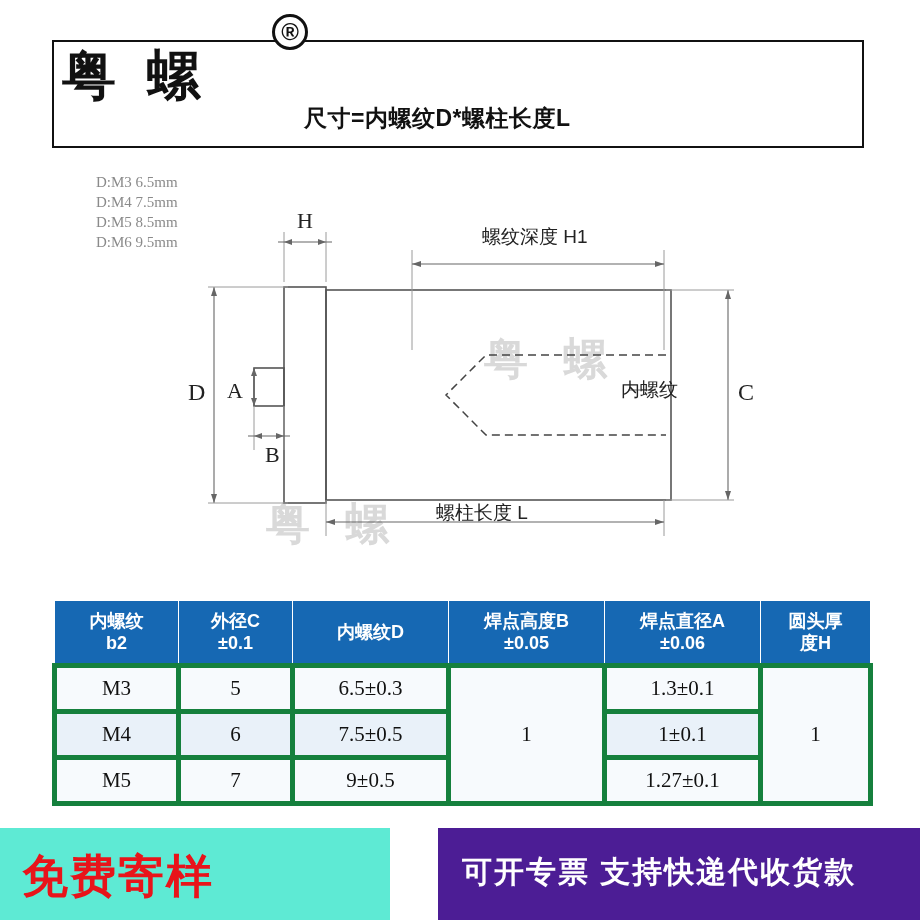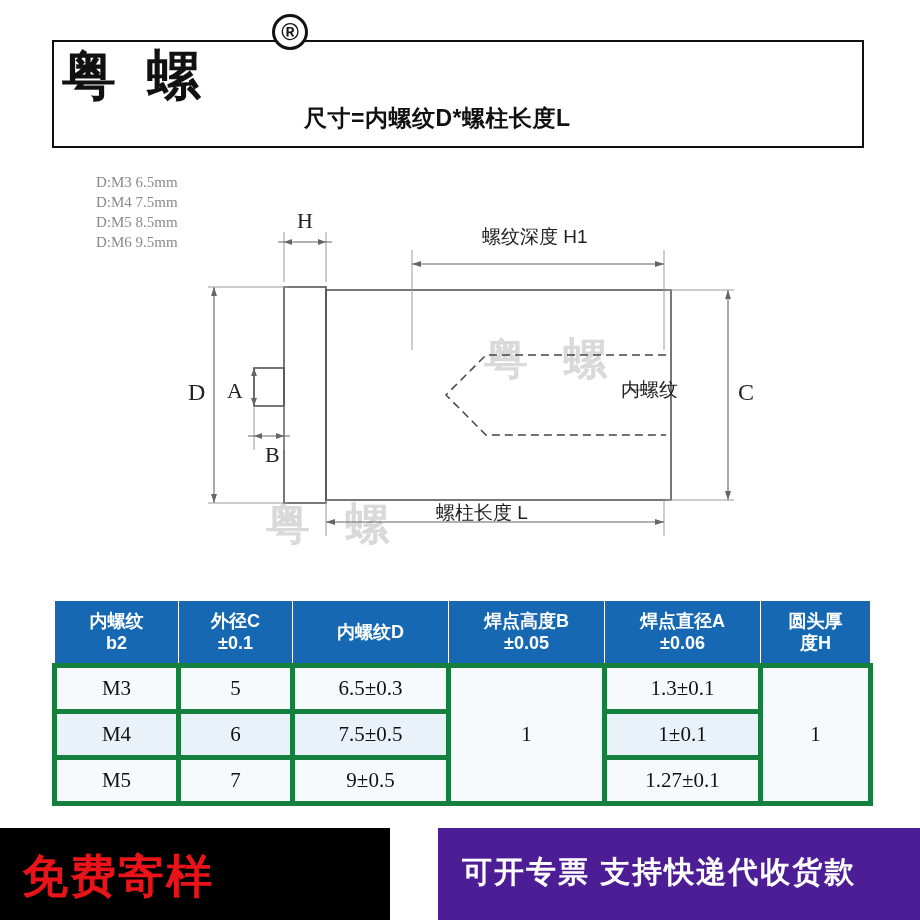--- a/index.html
+++ b/index.html
@@ -150,21 +150,21 @@
     position: absolute;
     left: 0;
     top: 828px;
     width: 920px;
     height: 92px;
   }
   .footer-left {
     position: absolute;
     left: 0; top: 0;
     width: 390px; height: 92px;
-    background: #000000;
+    background: #5eead4;
   }
   .footer-left span {
     position: absolute;
     left: 22px;
     top: 18px;
     font-family: "DejaVu Sans", sans-serif;
     font-weight: bold;
     font-size: 46px;
     color: #e8141a;
     letter-spacing: 2px;

